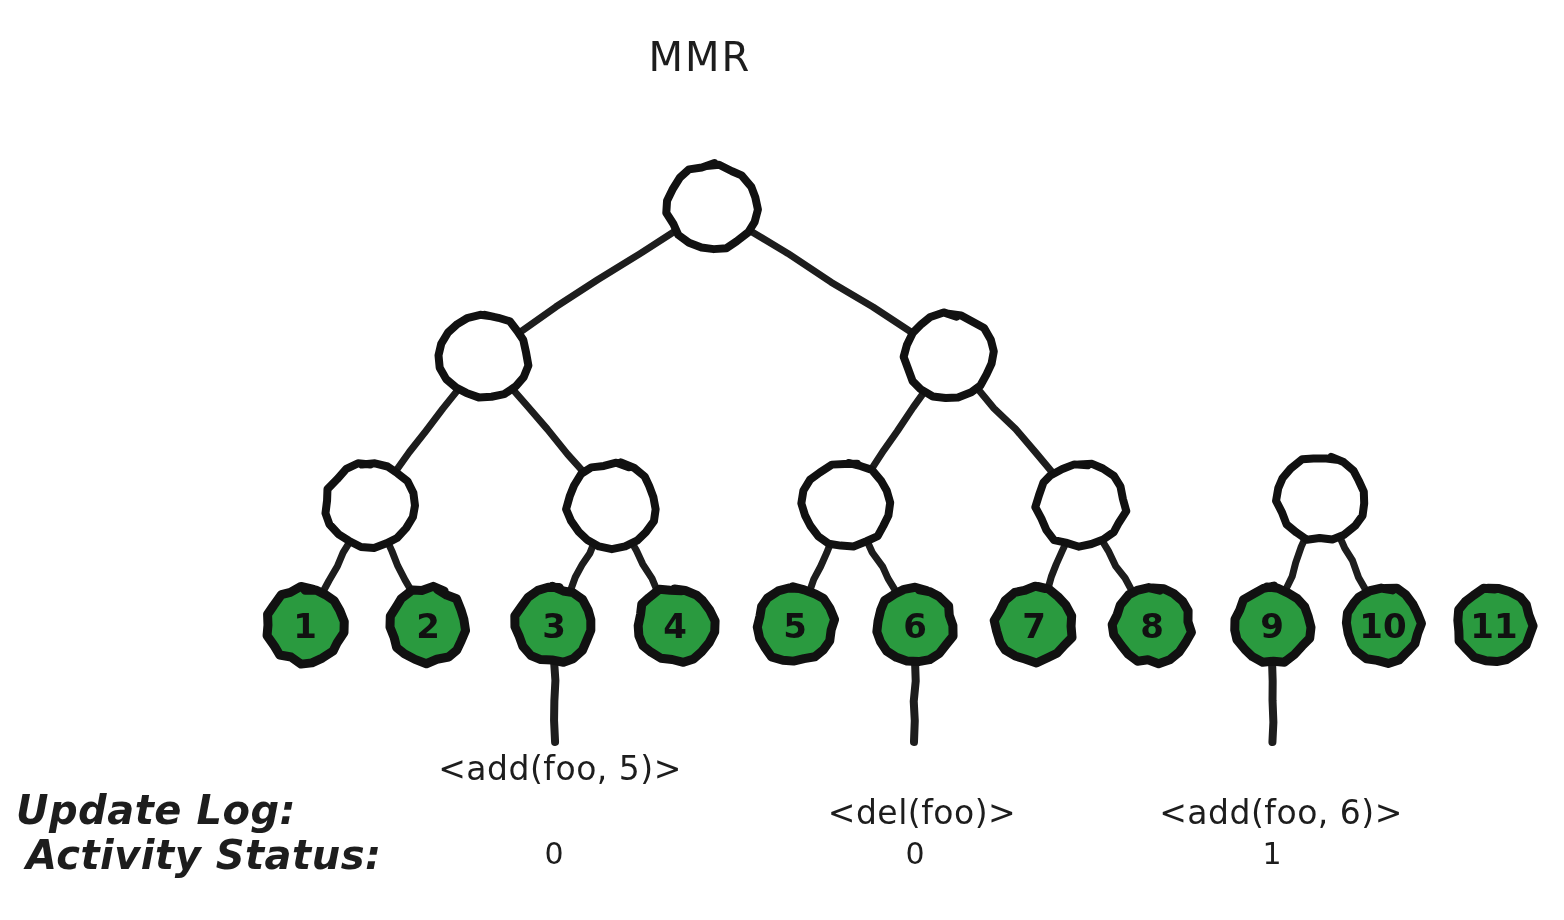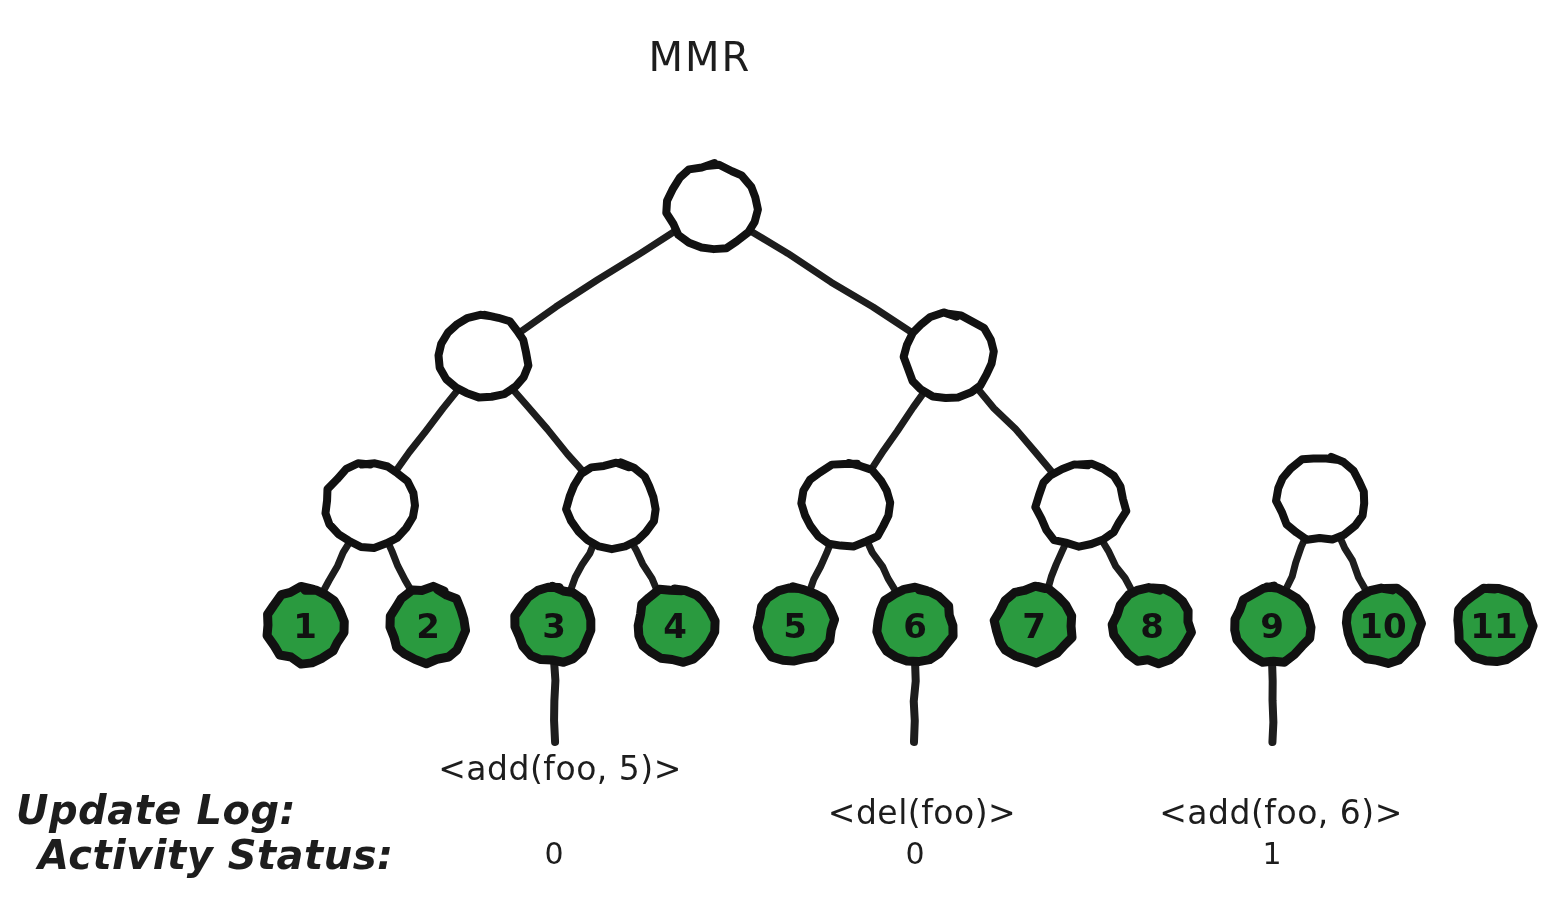--- a/index.html
+++ b/index.html
@@ -197,21 +197,21 @@
           <text class="leaf-num" x="1494" y="626" font-size="28">11</text>
         </g>
       </g>
   </svg>
 
   <div class="txt-layer">
     <div class="txt title-txt" id="title-el" style="left: 700px; top: 57px;">MMR</div>
 
     <div class="txt row-label" id="log-label-el" style="left: 16px; top: 770px; margin-top: 40px;">Update Log:</div>
 
-    <div class="txt row-label" id="status-label-el" style="left: 38px; top: 855px;">Activity Status:</div>
+    <div class="txt row-label" id="status-label-el" style="left: 26px; top: 855px;">Activity Status:</div>
 
     <div id="log-entries-host">
         <div class="txt log-entry" style="left: 560px; top: 768px;">&lt;add(foo, 5)&gt;</div>
         <div class="txt log-entry" style="left: 922px; top: 812px;">&lt;del(foo)&gt;</div>
         <div class="txt log-entry" style="left: 1281px; top: 768px; margin-top: 44px;">&lt;add(foo, 6)&gt;</div>
       </div>
     <div id="status-vals-host">
         <div class="txt status-val" style="left: 554px; top: 853px;">0</div>
         <div class="txt status-val" style="left: 915px; top: 853px;">0</div>
         <div class="txt status-val" style="left: 1272px; top: 853px;">1</div>

